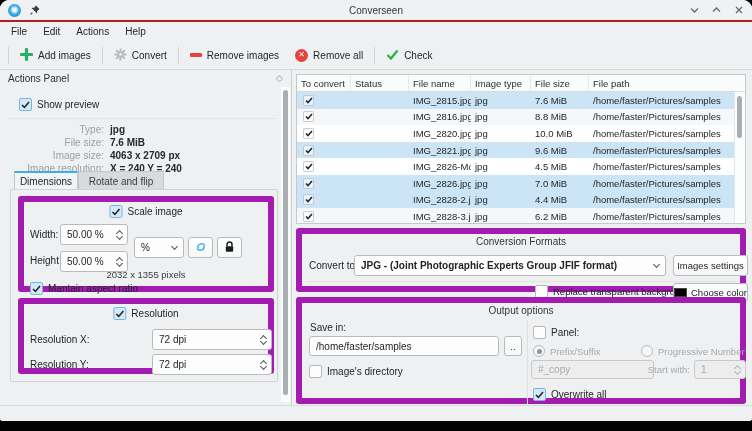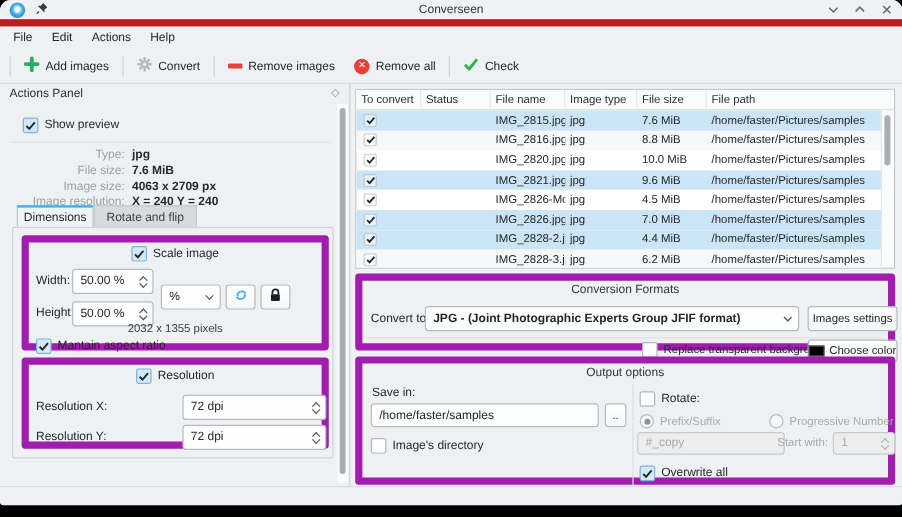--- a/index.html
+++ b/index.html
@@ -3,21 +3,21 @@
 <meta charset="utf-8">
 <style>
   * { margin:0; padding:0; box-sizing:border-box; }
   html,body { width:752px; height:431px; }
   body { background:#000; font-family:"Liberation Sans","DejaVu Sans",sans-serif; color:#232629; position:relative; overflow:hidden; }
   .abs { position:absolute; }
 
   .window { position:absolute; left:0; top:0; width:752px; height:421px; background:#eff0f1; border-radius:9px 9px 3px 3px; overflow:hidden; }
 
   
-  .titlebar { height:22px; position:relative; display:flex; align-items:center; padding:0 8px; background:#f0f1f2; border-bottom:6px solid #b91c1c; }
+  .titlebar { height:22px; position:relative; display:flex; align-items:center; padding:0 8px; background:#f0f1f2; border-bottom:2px solid #b91c1c; }
   .tb-title { position:absolute; left:0; right:0; text-align:center; font-size:10px; color:#31363b; }
   .app-icon { width:13px; height:13px; border-radius:50%; background:radial-gradient(circle at 50% 45%, #eaf5fc 0 20%, #3daee9 45%, #1c76b5 100%); margin-right:9px; flex:0 0 auto; }
   .pin-icon { flex:0 0 auto; }
   .tb-controls { margin-left:auto; display:flex; gap:11px; align-items:center; z-index:1; }
   .tb-btn { width:11px; height:11px; display:flex; align-items:center; justify-content:center; }
 
   
   .menubar { height:19px; display:flex; align-items:center; padding:0 3px; font-size:10px; background:#eff0f1; }
   .menu-item { padding:2px 8px; border-radius:2px; }
   .toolbar { height:29px; display:flex; align-items:center; padding:0 5px; border-bottom:1px solid #d6d9da; background:#eff0f1; }
@@ -482,21 +482,21 @@
         <div class="btn abs" style="left:202px; top:33px; width:18px; height:20px;">..</div>
         <div class="cb abs" style="left:7px; top:62px;">
           <span class="box"></span>
           <span class="lbl">Image's directory</span>
         </div>
 
         <div class="vdivider" style="left:225px; top:17px; height:84px;"></div>
 
         <div class="cb abs" style="left:231px; top:23px;">
           <span class="box"></span>
-          <span class="lbl">Rotate:</span>
+          <span class="lbl">Panel:</span>
         </div>
         <div class="radio selected disabled abs" style="left:231px; top:42px;">
           <span class="rbox">
               <span class="dot"></span>
             </span>
           <span class="lbl">Prefix/Suffix</span>
         </div>
         <div class="radio disabled abs" style="left:339px; top:42px;">
           <span class="rbox"></span>
           <span class="lbl">Progressive Number</span>

